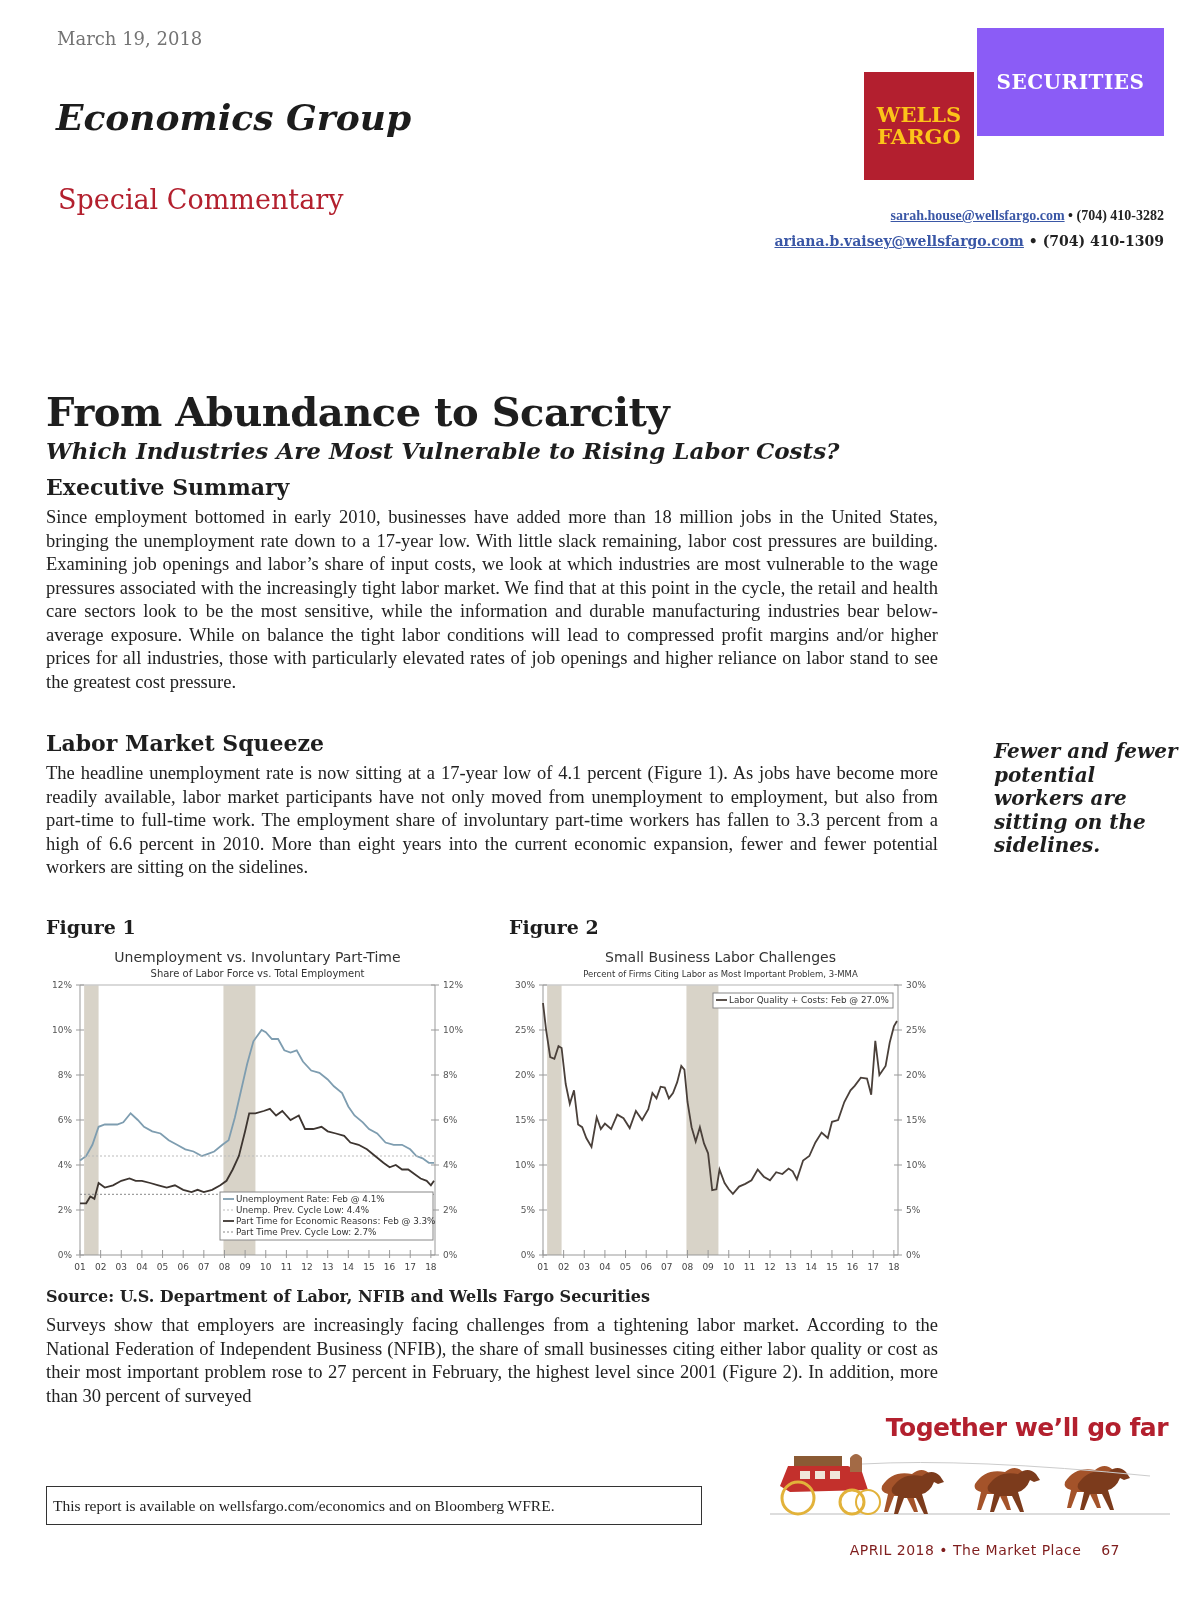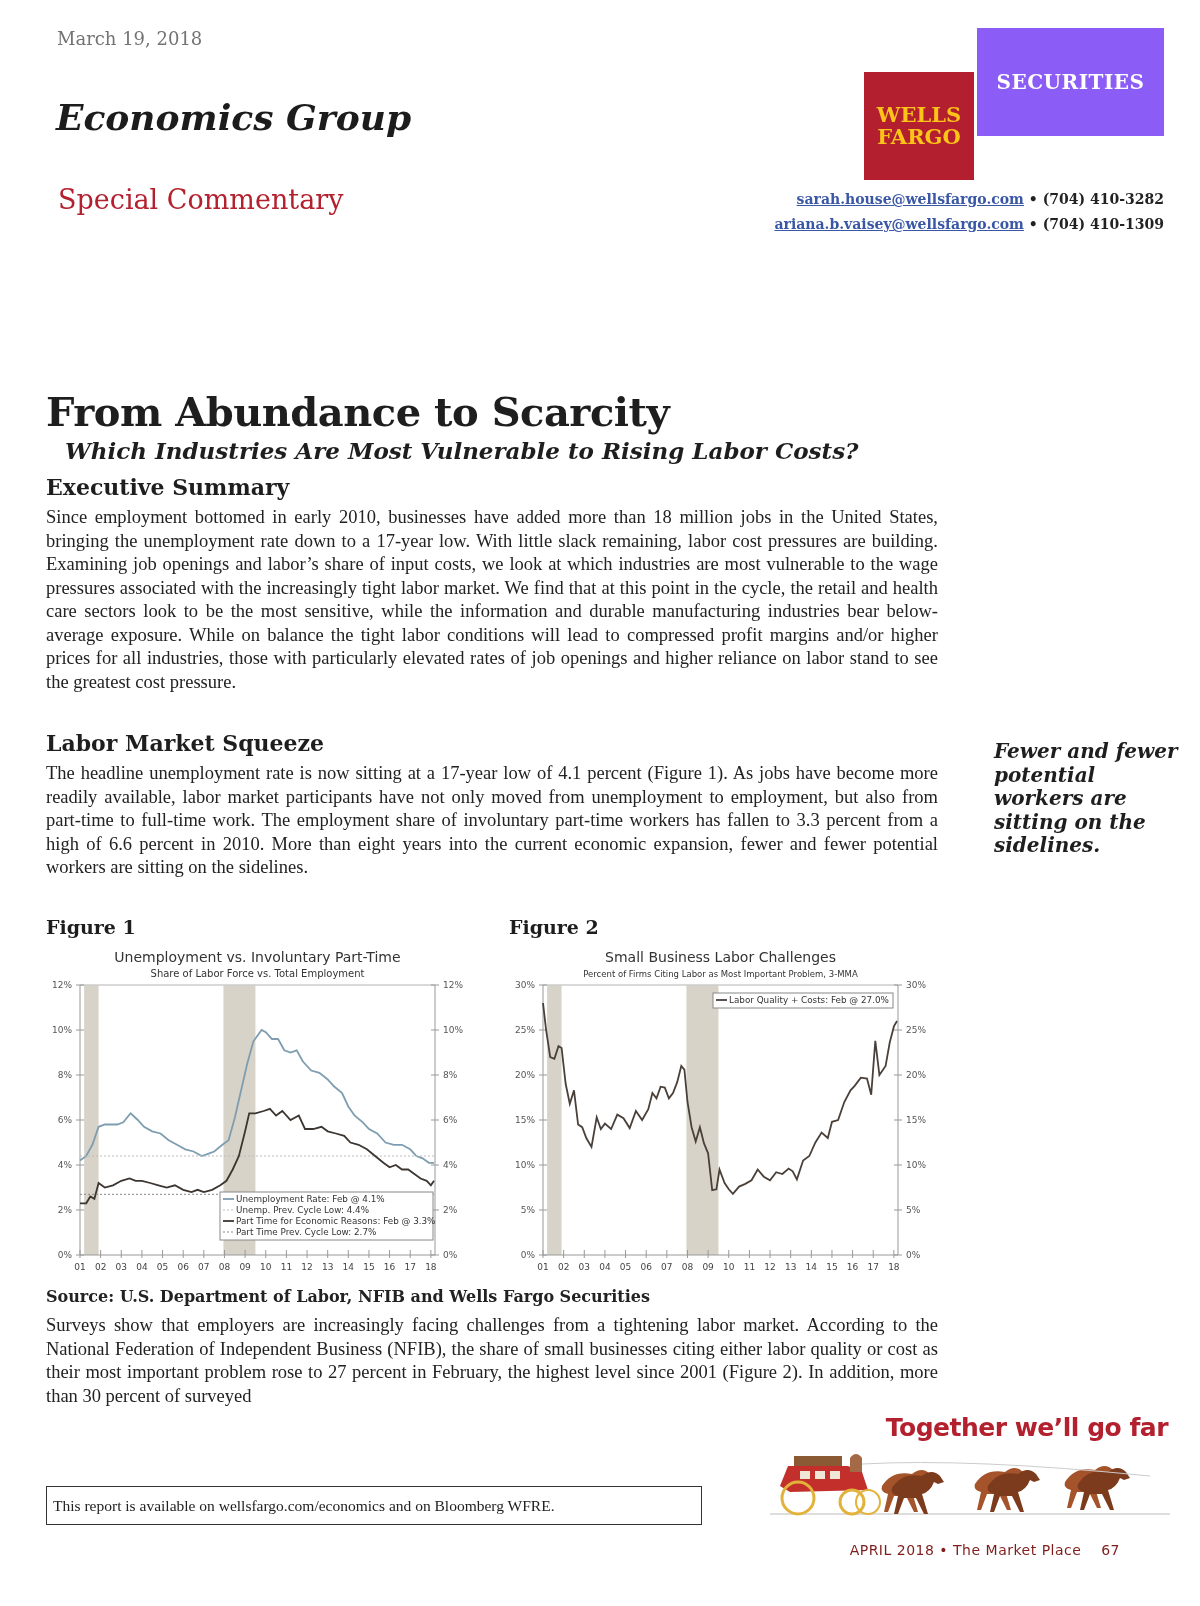--- a/index.html
+++ b/index.html
@@ -17,21 +17,21 @@
   #logo-red span { color: #fcc419; font-weight: bold; font-size: 21px; line-height: 22px; letter-spacing: 0px; }
   #logo-grey { left: 977px; top: 28px; width: 187px; height: 108px; background: #8b5cf6; display:flex; align-items:center; justify-content:center; }
   #logo-grey span { color: #fff; font-weight: bold; font-size: 20px; letter-spacing: 0.5px; }
 
   .contact { right: 36px; text-align: right; }
   .contact-name { font-size: 17px; font-weight: bold; color: #222; }
   .contact-line { font-size: 14px; font-weight: bold; color: #222; }
   .contact-line a { color: #3a57a6; text-decoration: underline; }
 
   #title { left: 46px; top: 388px; font-size: 40px; font-weight: bold; color: #1e1e1e; letter-spacing: -0.5px; }
-  #subtitle { left: 46px; top: 437px; font-size: 23px; font-weight: bold; font-style: italic; color: #1e1e1e; margin-left: 19px; }
+  #subtitle { left: 46px; top: 437px; font-size: 23px; font-weight: bold; font-style: italic; color: #1e1e1e; }
   .h2 { left: 46px; font-size: 22px; font-weight: bold; color: #1e1e1e; }
   .para { left: 46px; width: 892px; font-size: 18.5px; line-height: 23.5px; text-align: justify; color: #222; }
 
   #pullquote { left: 994px; top: 740px; width: 190px; font-size: 20px; line-height: 23.5px; font-weight: bold; font-style: italic; color: #1e1e1e; }
 
   .figlabel { font-size: 19px; font-weight: bold; color: #1e1e1e; }
   .chart { position: absolute; }
   .chart svg text { font-family: "DejaVu Sans", sans-serif; }
 
   #source { left: 46px; top: 1287px; font-size: 16px; font-weight: bold; color: #222; }
@@ -52,21 +52,21 @@
 
 <div id="logo-red" class="abs dserif">
   <span>WELLS</span>
   <span>FARGO</span>
 </div>
 <div id="logo-grey" class="abs dserif">
   <span>SECURITIES</span>
 </div>
 
 <div class="abs contact dserif" style="top:190px;">
-  <div class="contact-line" style="margin-top:1px;">
+  <div class="contact-line" style="margin-top:18px;font-family:Liberation Serif, serif;">
     <a>sarah.house@wellsfargo.com</a><span> • </span><span>(704) 410-3282</span>
   </div>
   <div class="contact-line" style="margin-top:9px;">
     <a>ariana.b.vaisey@wellsfargo.com</a><span> • </span><span>(704) 410-1309</span>
   </div>
 </div>
 
 <div id="title" class="abs dserif">From Abundance to Scarcity</div>
 <div id="subtitle" class="abs dserif">Which Industries Are Most Vulnerable to Rising Labor Costs?</div>
 

